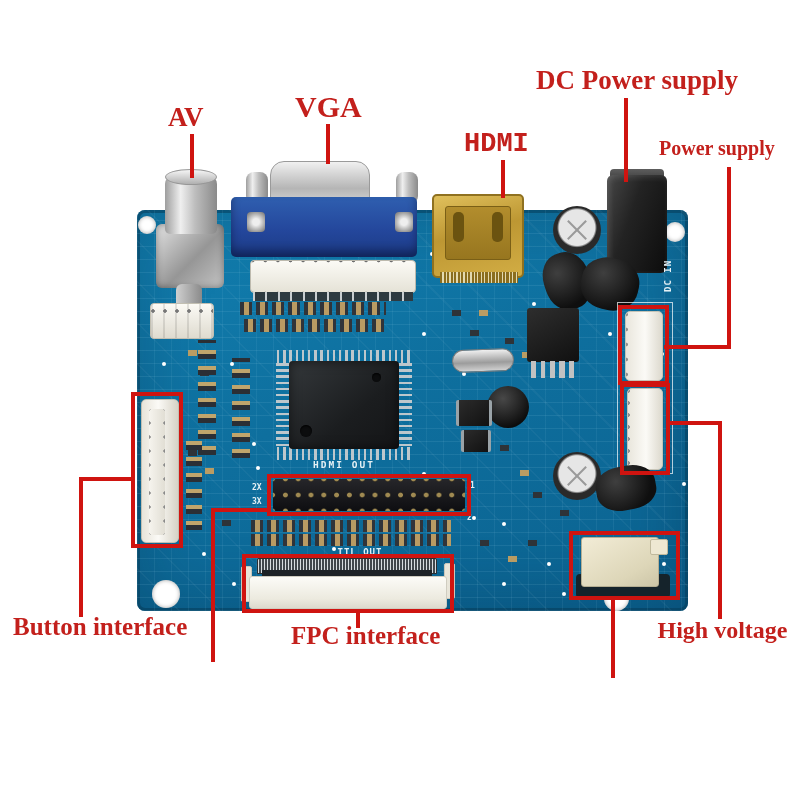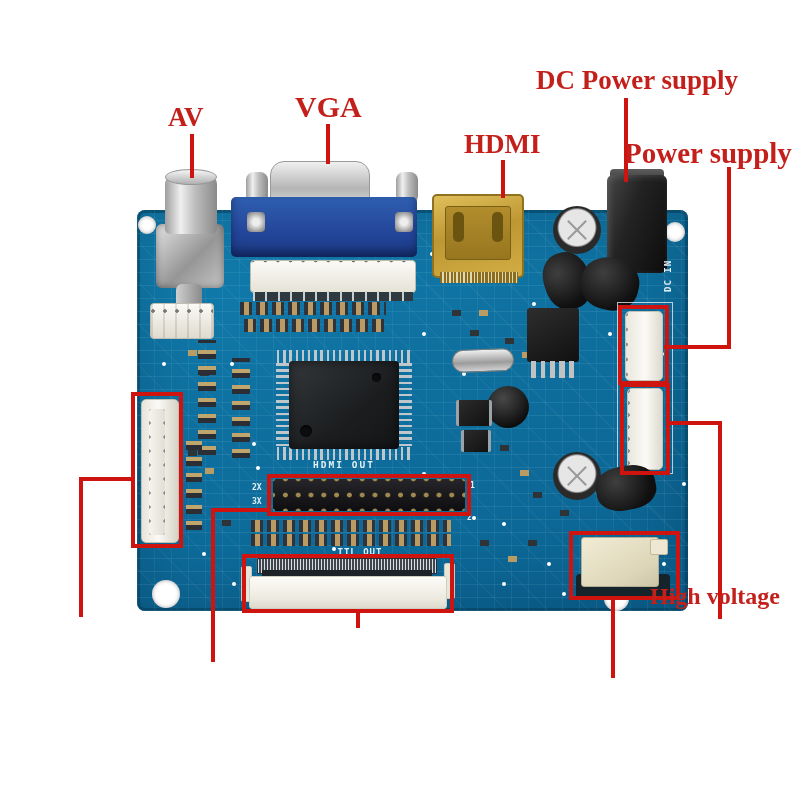--- a/index.html
+++ b/index.html
@@ -267,20 +267,22 @@
   <div class="abs redline" style="left:79px;top:477px;width:4px;height:140px;"></div>
   <div class="abs redline" style="left:211px;top:508px;width:58px;height:4px;"></div>
   <div class="abs redline" style="left:211px;top:508px;width:4px;height:154px;"></div>
   <div class="abs redline" style="left:356px;top:611px;width:4px;height:17px;"></div>
   <div class="abs redline" style="left:668px;top:421px;width:54px;height:4px;"></div>
   <div class="abs redline" style="left:718px;top:421px;width:4px;height:198px;"></div>
   <div class="abs redline" style="left:611px;top:598px;width:4px;height:80px;"></div>
 
   <div class="abs lbl" style="left:168px;top:103px;font-size:27px;font-family:Liberation Serif, serif;">AV</div>
   <div class="abs lbl" style="left:295px;top:91px;font-size:30px;">VGA</div>
-  <div class="abs lbl" style="left:464px;top:130px;font-size:27px;">HDMI</div>
+  <div class="abs lbl" style="left:464px;top:130px;font-size:27px;font-family:Liberation Mono, monospace;">HDMI</div>
   <div class="abs lbl" style="left:536px;top:66px;font-size:27px;">DC Power supply</div>
-  <div class="abs lbl" style="left:624px;top:138px;font-size:29px;">Power supply</div>
-  <div class="abs lbl" style="left:650px;top:584px;width:145px;font-size:24px;">
+  <div class="abs lbl" style="left:659px;top:138px;font-size:20px;">Power supply</div>
+  <div class="abs lbl" style="left:13px;top:614px;font-size:25px;">Button interface</div>
+  <div class="abs lbl" style="left:291px;top:623px;font-size:25px;">FPC interface</div>
+  <div class="abs lbl" style="left:650px;top:618px;width:145px;font-size:24px;text-align:center;">
     <div>High voltage</div>
   </div>
 
 </div>
 
 </body></html>

